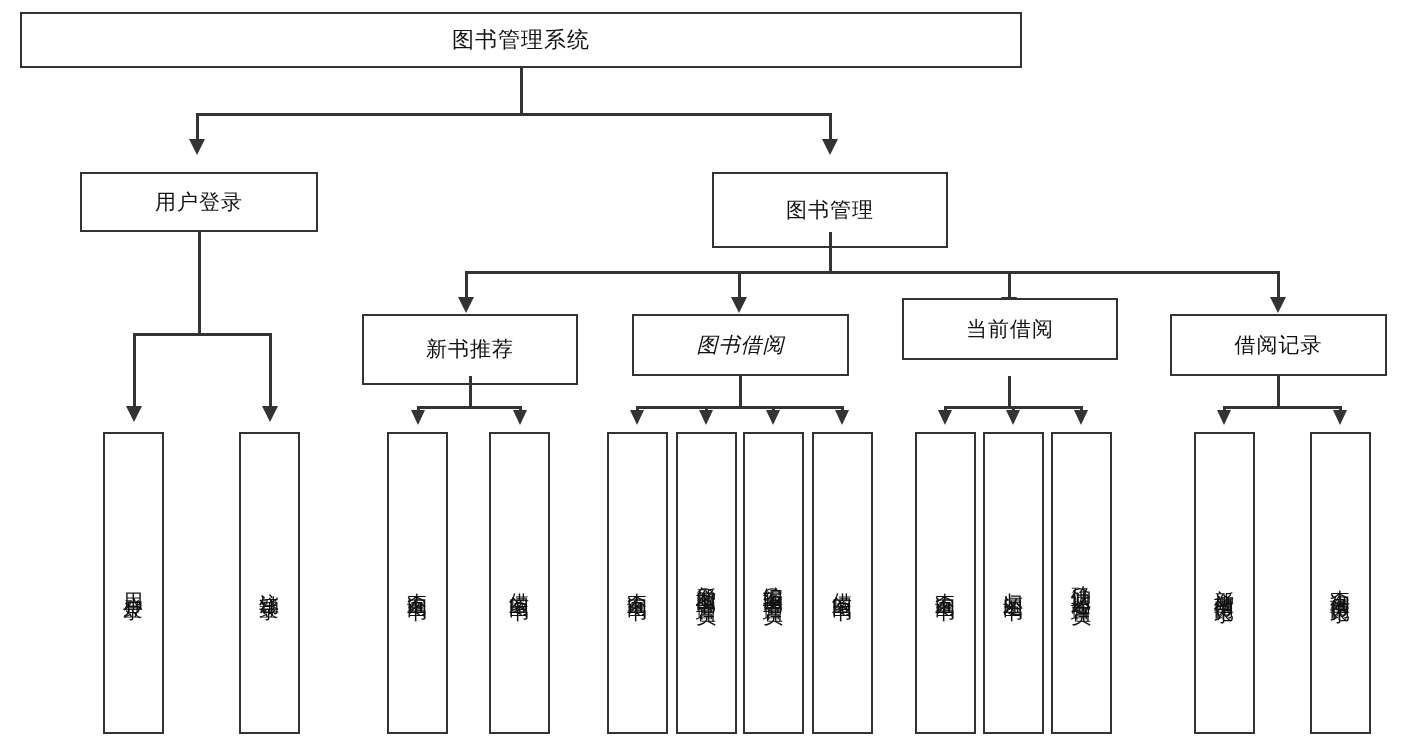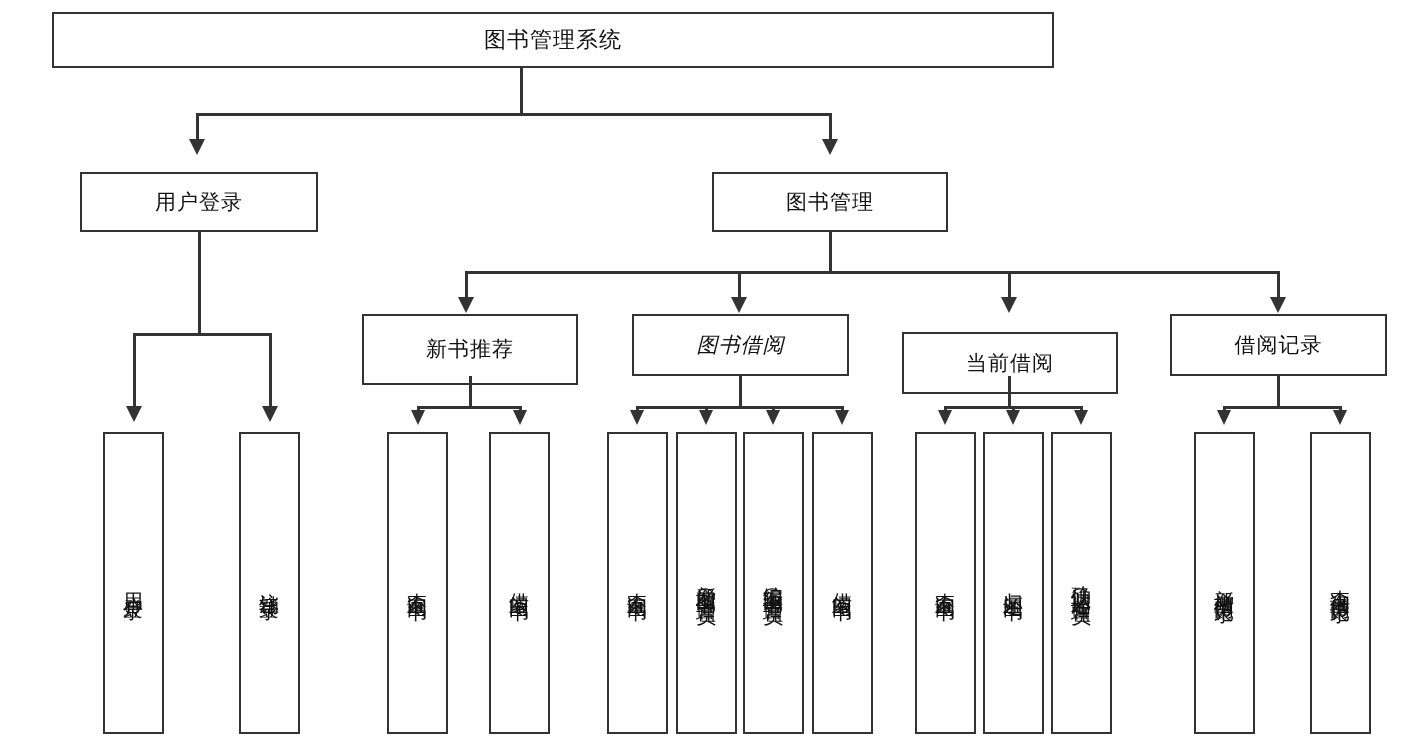--- a/index.html
+++ b/index.html
@@ -78,39 +78,39 @@
     color: #b9b9b9;
     white-space: nowrap;
     letter-spacing: 0.5px;
   }
 </style>
 </head>
 <body>
 
 <div id="canvas">
 
-  <div class="node h root" style="left:20px; top:12px; width:1002px; height:56px;margin-left:32px;">
+  <div class="node h root" style="left:20px; top:12px; width:1002px; height:56px;">
     <span>图书管理系统</span>
   </div>
 
   <div class="line vline" style="left:520px; top:68px; height:47px;"></div>
 
   <div class="line hline" style="left:196px; top:113px; width:636px;"></div>
 
   <div class="line vline" style="left:196px; top:113px; height:28px;"></div>
   <div class="arrow" style="left:189px; top:139px;"></div>
 
   <div class="line vline" style="left:829px; top:113px; height:28px;"></div>
   <div class="arrow" style="left:822px; top:139px;"></div>
 
   <div class="node h" style="left:80px; top:172px; width:238px; height:60px;">
     <span>用户登录</span>
   </div>
 
-  <div class="node h" style="left:712px; top:172px; width:236px; height:60px;">
+  <div class="node h" style="left:712px; top:172px; width:236px; height:76px;">
     <span>图书管理</span>
   </div>
 
   <div class="line vline" style="left:198px; top:232px; height:103px;"></div>
   <div class="line hline" style="left:133px; top:333px; width:138px;"></div>
   <div class="line vline" style="left:133px; top:333px; height:75px;"></div>
   <div class="arrow" style="left:126px; top:406px;"></div>
   <div class="line vline" style="left:269px; top:333px; height:75px;"></div>
   <div class="arrow" style="left:262px; top:406px;"></div>
 
@@ -128,21 +128,21 @@
 
   <div class="line vline" style="left:1277px; top:271px; height:28px;"></div>
   <div class="arrow" style="left:1270px; top:297px;"></div>
 
   <div class="node h" style="left:362px; top:314px; width:216px; height:71px;">
     <span>新书推荐</span>
   </div>
   <div class="node h" style="left:632px; top:314px; width:217px; height:62px;font-style:italic;">
     <span>图书借阅</span>
   </div>
-  <div class="node h" style="left:902px; top:332px; width:216px; height:62px;">
+  <div class="node h" style="left:902px; top:298px; width:216px; height:62px;">
     <span>当前借阅</span>
   </div>
   <div class="node h" style="left:1170px; top:314px; width:217px; height:62px;">
     <span>借阅记录</span>
   </div>
 
   <div class="line vline" style="left:469px; top:376px; height:32px;"></div>
   <div class="line hline" style="left:417px; top:406px; width:104px;"></div>
   <div class="line vline" style="left:417px; top:406px; height:8px;"></div>
   <div class="arrow small" style="left:411px; top:410px;"></div>

